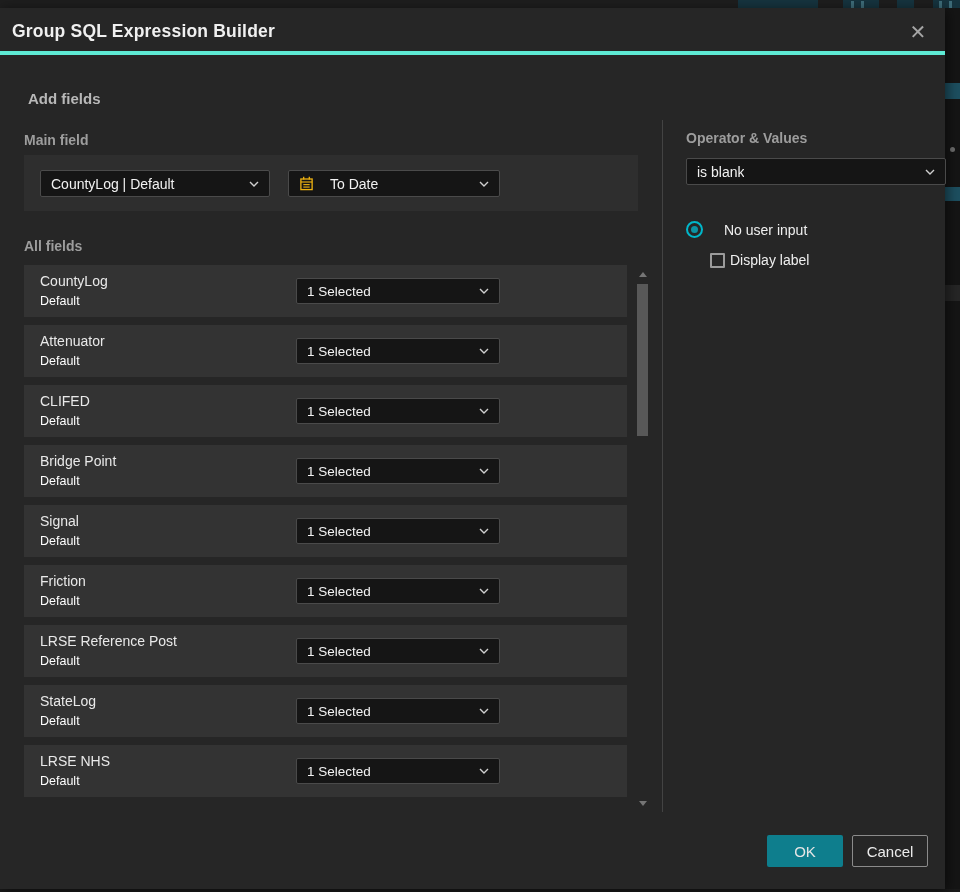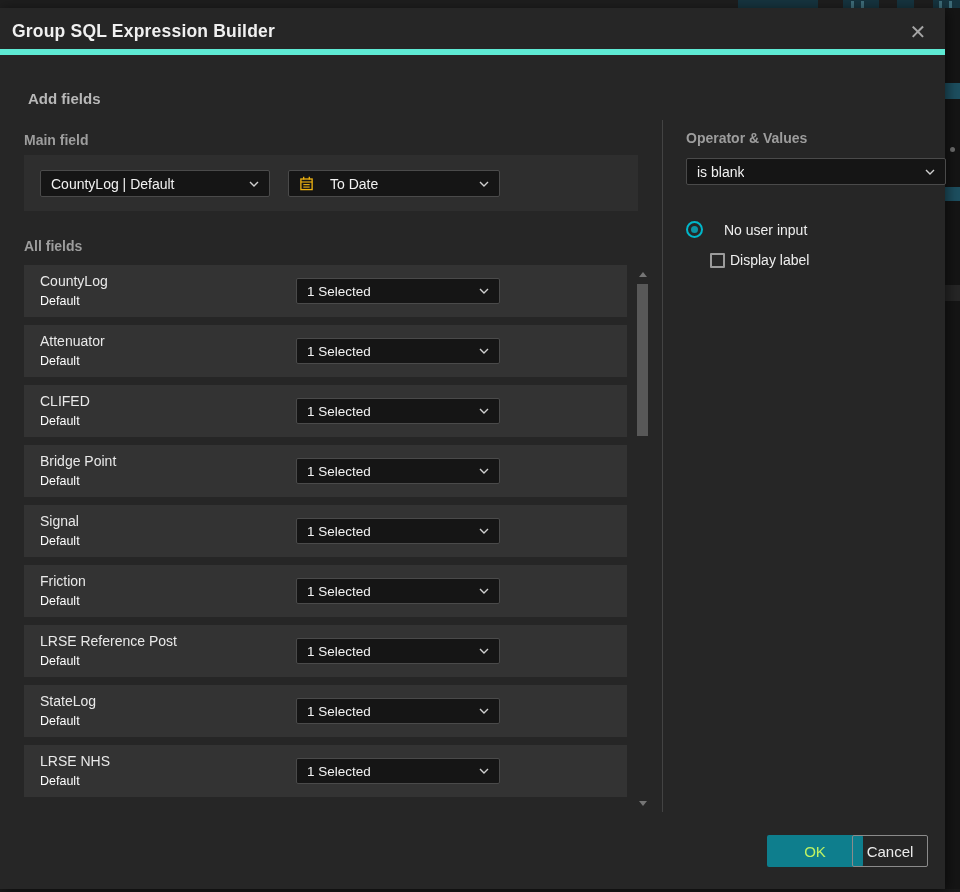--- a/index.html
+++ b/index.html
@@ -22,21 +22,21 @@
   .br-teal { position:absolute; left:0; width:15px; background:#1d4f60; }
   .br-dot { position:absolute; left:5px; width:5px; height:5px; border-radius:50%; background:#6d6d6d; }
   .br-lite { position:absolute; left:0; width:15px; background:#262626; }
   .backdrop-bottom { position:absolute; left:0; top:889px; width:960px; height:3px; background:#1a1a1a; }
 
   
   .dialog {
     position:absolute; left:0; top:8px; width:945px; height:881px;
     background:#262626; box-shadow: 2px 2px 12px rgba(0,0,0,0.55);
   }
-  .titlebar { position:absolute; left:0; top:0; width:100%; height:47px; border-bottom:6px solid #5eead4; }
+  .titlebar { position:absolute; left:0; top:0; width:100%; height:47px; border-bottom:4px solid #5eead4; }
   .title { position:absolute; left:12px; top:0; line-height:47px; font-size:17.5px; font-weight:600; color:#f0f0f0; letter-spacing:0.2px; }
   .close-btn { position:absolute; right:10px; top:0; width:34px; height:47px; display:flex; align-items:center; justify-content:center;
                font-size:20px; color:#a6a6a6; cursor:pointer; font-weight:300; }
 
   .h-addfields { position:absolute; left:28px; top:82px; font-size:15px; font-weight:700; color:#b8b8b8; }
   .sec-label { position:absolute; font-size:14px; font-weight:600; color:#9d9d9d; }
 
   .main-container { position:absolute; left:24px; top:147px; width:614px; height:56px; background:#2e2e2e; }
 
   .select {
@@ -67,21 +67,21 @@
   .radio-row { position:absolute; left:686px; top:213px; display:flex; align-items:center; gap:21px; cursor:pointer; }
   .radio { width:17px; height:17px; border-radius:50%; border:2.5px solid #00b7ca; display:flex; align-items:center; justify-content:center; flex:none; }
   .radio .dot { width:7px; height:7px; border-radius:50%; background:#0c93a4; display:none; }
   .radio.checked .dot { display:block; }
   .opt-label { font-size:14px; color:#efefef; }
 
   .check-row { position:absolute; left:710px; top:244px; display:flex; align-items:center; gap:5px; cursor:pointer; }
   .checkbox { width:15px; height:15px; border:2px solid #9b9b9b; border-radius:1px; background:transparent; flex:none; }
 
   .btn { position:absolute; top:827px; height:32px; border-radius:2px; font-size:15px; display:flex; align-items:center; justify-content:center; cursor:pointer; font-family:"Liberation Sans",sans-serif; }
-  .btn-ok { left:767px; width:96px; background:#0e7e8d; color:#bef264; border:none; }
+  .btn-ok { left:767px; width:76px; background:#0e7e8d; color:#e5e5e5; border:none; }
   .btn-cancel { left:852px; width:76px; background:transparent; color:#ececec; border:1px solid #8b8b8b; }
 </style>
 </head>
 <body>
 
 <div class="backdrop-top">
   <div class="lv-chip">
     <span class="lv-dot"></span>
     <span class="lv-text">Live view</span>
   </div>

